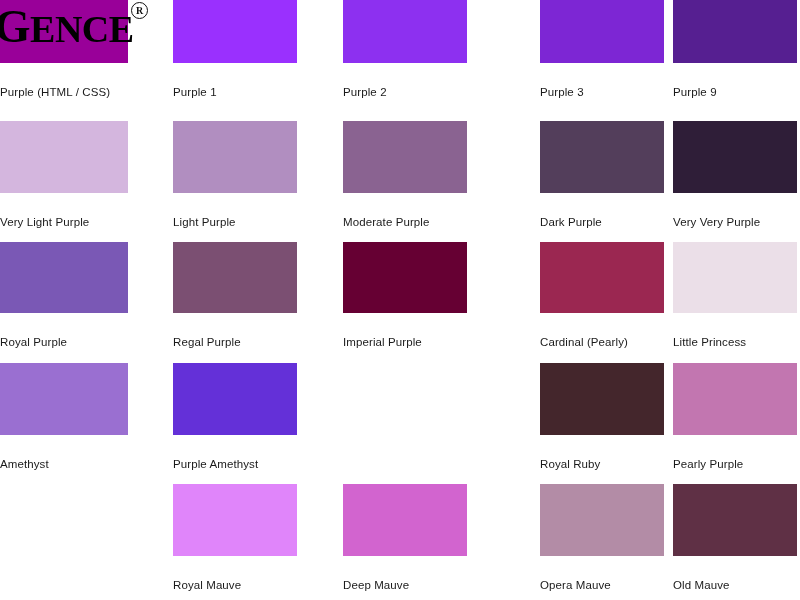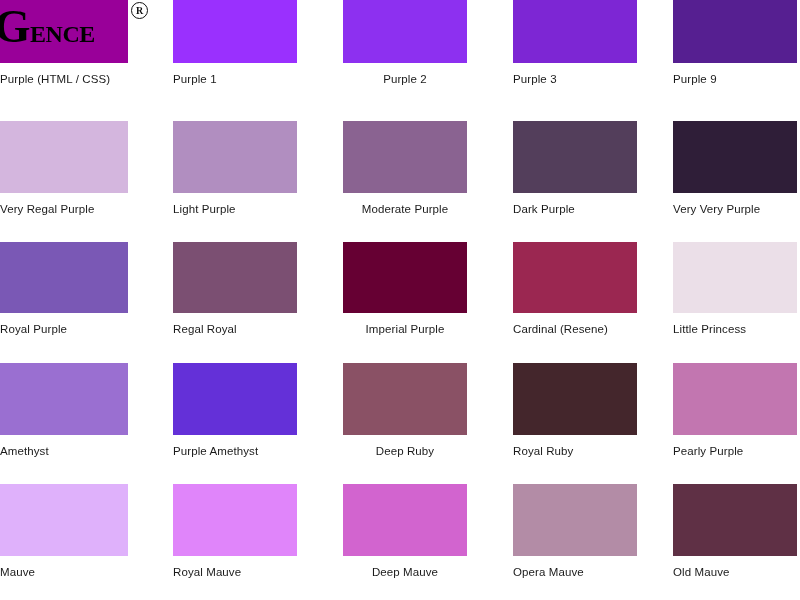--- a/index.html
+++ b/index.html
@@ -34,38 +34,38 @@
   .swatch-row.r4 { top: 484px; }
 
   .swatch-cell {
     position: absolute;
     top: 0;
     width: 124px;
     height: 112px;
   }
   .swatch-cell.c0 { left: 0px; width: 128px; }
   .swatch-cell.c1 { left: 173px; }
-  .swatch-cell.c2 { left: 343px; text-align: center; }
-  .swatch-cell.c3 { left: 513px; }
+  .swatch-cell.c2 { left: 343px; }
+  .swatch-cell.c3 { left: 540px; }
   .swatch-cell.c4 { left: 673px; }
 
   .swatch-chip {
     width: 100%;
     height: 62px;
     display: block;
   }
   .swatch-row.r0 .swatch-chip { height: 63px; }
   .swatch-row.r1 .swatch-chip { height: 72px; }
   .swatch-row.r2 .swatch-chip { height: 71px; }
   .swatch-row.r3 .swatch-chip { height: 72px; }
   .swatch-row.r4 .swatch-chip { height: 72px; }
 
   .swatch-label {
     display: block;
-    margin-top: 9px;
+    margin-top: 22px;
     font-size: 11.5px;
     line-height: 14px;
     color: #1a1a1a;
     white-space: nowrap;
     letter-spacing: 0.1px;
   }
 
   
   .brand-watermark {
     position: absolute;
@@ -84,21 +84,21 @@
     font-weight: bold;
     font-size: 40px;
     line-height: 40px;
     color: #000000;
     letter-spacing: -0.5px;
   }
   .brand-wordmark .cap {
     font-size: 47px;
   }
   .brand-wordmark .small {
-    font-size: 24px;
+    font-size: 38px;
   }
   .brand-reg {
     position: absolute;
     left: 131px;
     top: 2px;
     width: 15px;
     height: 15px;
     border: 1.6px solid #111111;
     border-radius: 50%;
     color: #111111;
@@ -133,21 +133,21 @@
     </div>
     <div class="swatch-cell c4">
       <span class="swatch-chip" style="background-color: rgb(86, 31, 145);"></span>
       <span class="swatch-label">Purple 9</span>
     </div>
   </div>
 
   <div class="swatch-row r1">
     <div class="swatch-cell c0">
       <span class="swatch-chip" style="background-color: rgb(212, 182, 222);"></span>
-      <span class="swatch-label">Very Regal Purple</span>
+      <span class="swatch-label">Very Light Purple</span>
     </div>
     <div class="swatch-cell c1">
       <span class="swatch-chip" style="background-color: rgb(177, 142, 192);"></span>
       <span class="swatch-label">Light Purple</span>
     </div>
     <div class="swatch-cell c2">
       <span class="swatch-chip" style="background-color: rgb(138, 99, 145);"></span>
       <span class="swatch-label">Moderate Purple</span>
     </div>
     <div class="swatch-cell c3">
@@ -160,64 +160,56 @@
     </div>
   </div>
 
   <div class="swatch-row r2">
     <div class="swatch-cell c0">
       <span class="swatch-chip" style="background-color: rgb(122, 88, 181);"></span>
       <span class="swatch-label">Royal Purple</span>
     </div>
     <div class="swatch-cell c1">
       <span class="swatch-chip" style="background-color: rgb(123, 79, 114);"></span>
-      <span class="swatch-label">Regal Royal</span>
+      <span class="swatch-label">Regal Purple</span>
     </div>
     <div class="swatch-cell c2">
       <span class="swatch-chip" style="background-color: rgb(102, 0, 51);"></span>
       <span class="swatch-label">Imperial Purple</span>
     </div>
     <div class="swatch-cell c3">
       <span class="swatch-chip" style="background-color: rgb(155, 39, 81);"></span>
-      <span class="swatch-label">Cardinal (Resene)</span>
+      <span class="swatch-label">Cardinal (Pearly)</span>
     </div>
     <div class="swatch-cell c4">
       <span class="swatch-chip" style="background-color: rgb(235, 223, 232);"></span>
       <span class="swatch-label">Little Princess</span>
     </div>
   </div>
 
   <div class="swatch-row r3">
     <div class="swatch-cell c1">
       <span class="swatch-chip" style="background-color: rgb(100, 48, 216);"></span>
       <span class="swatch-label">Purple Amethyst</span>
     </div>
     <div class="swatch-cell c0">
       <span class="swatch-chip" style="background-color: rgb(154, 111, 209);"></span>
       <span class="swatch-label">Amethyst</span>
     </div>
-    <div class="swatch-cell c2">
-      <span class="swatch-chip" style="background-color: rgb(138, 81, 101);"></span>
-      <span class="swatch-label">Deep Ruby</span>
-    </div>
     <div class="swatch-cell c3">
       <span class="swatch-chip" style="background-color: rgb(68, 38, 44);"></span>
       <span class="swatch-label">Royal Ruby</span>
     </div>
     <div class="swatch-cell c4">
       <span class="swatch-chip" style="background-color: rgb(194, 118, 176);"></span>
       <span class="swatch-label">Pearly Purple</span>
     </div>
   </div>
 
   <div class="swatch-row r4">
-    <div class="swatch-cell c0">
-      <span class="swatch-chip" style="background-color: rgb(223, 177, 251);"></span>
-      <span class="swatch-label">Mauve</span>
-    </div>
     <div class="swatch-cell c1">
       <span class="swatch-chip" style="background-color: rgb(224, 133, 250);"></span>
       <span class="swatch-label">Royal Mauve</span>
     </div>
     <div class="swatch-cell c2">
       <span class="swatch-chip" style="background-color: rgb(210, 100, 207);"></span>
       <span class="swatch-label">Deep Mauve</span>
     </div>
     <div class="swatch-cell c3">
       <span class="swatch-chip" style="background-color: rgb(179, 140, 166);"></span>

